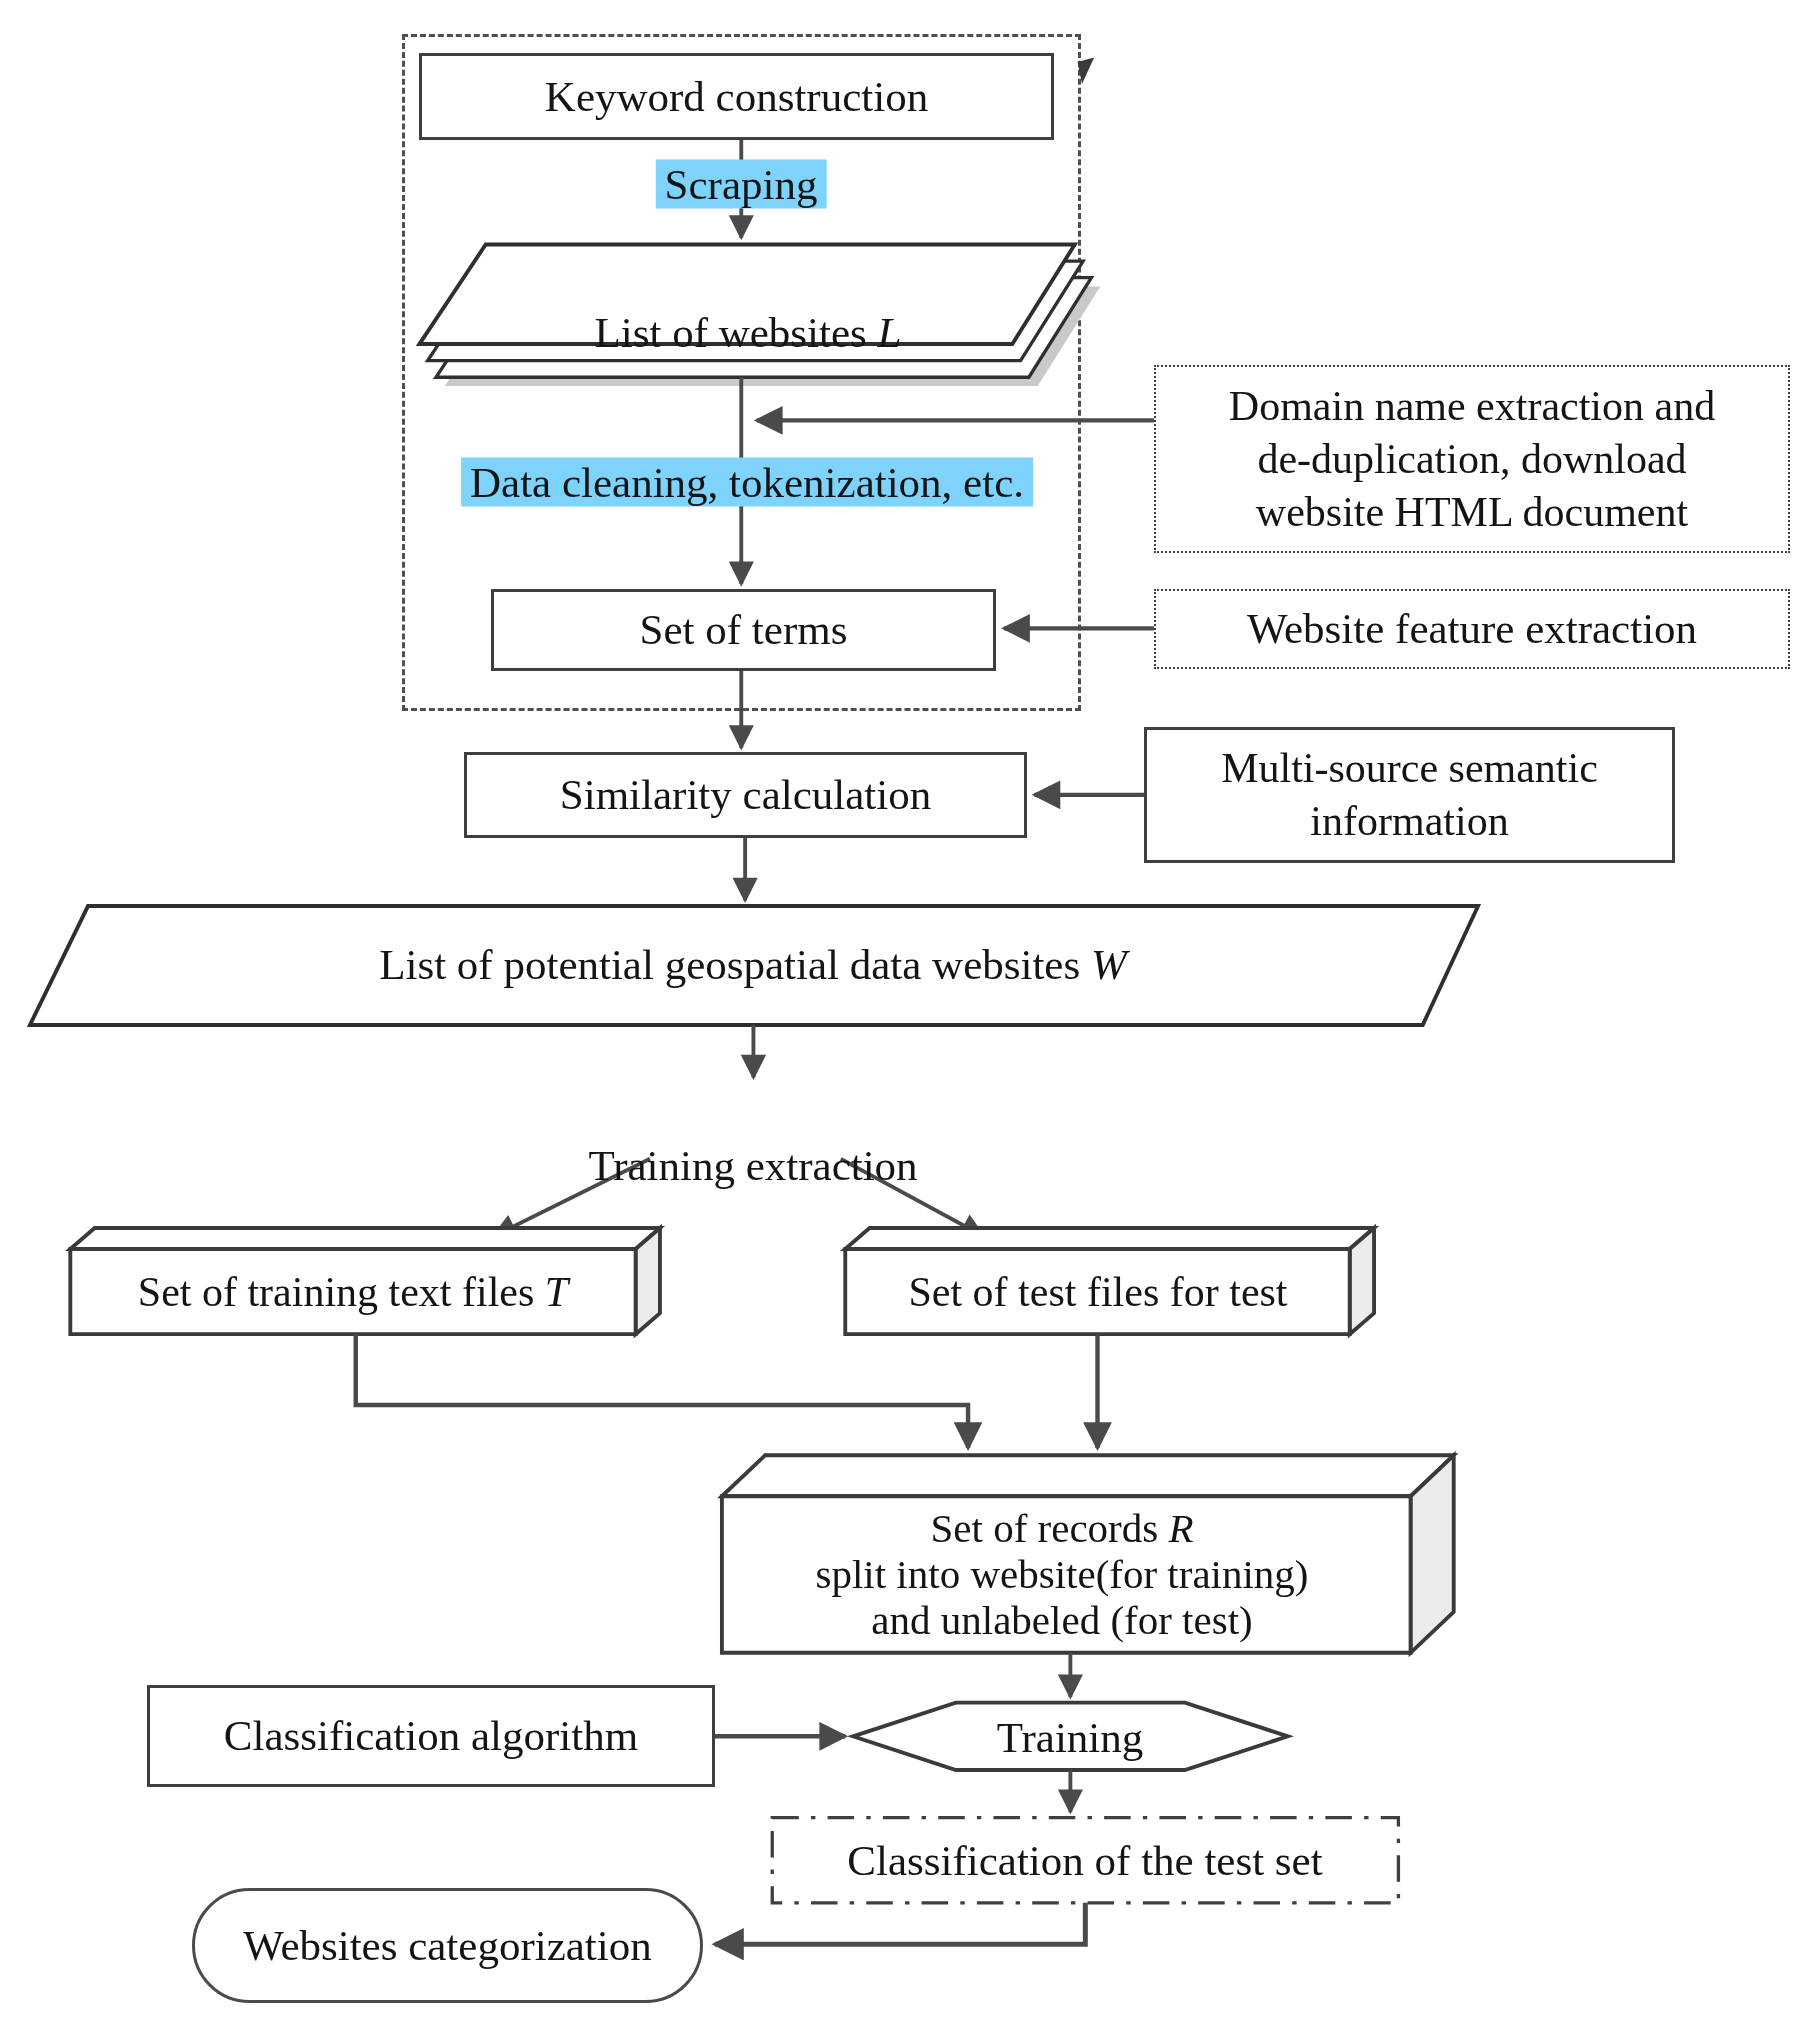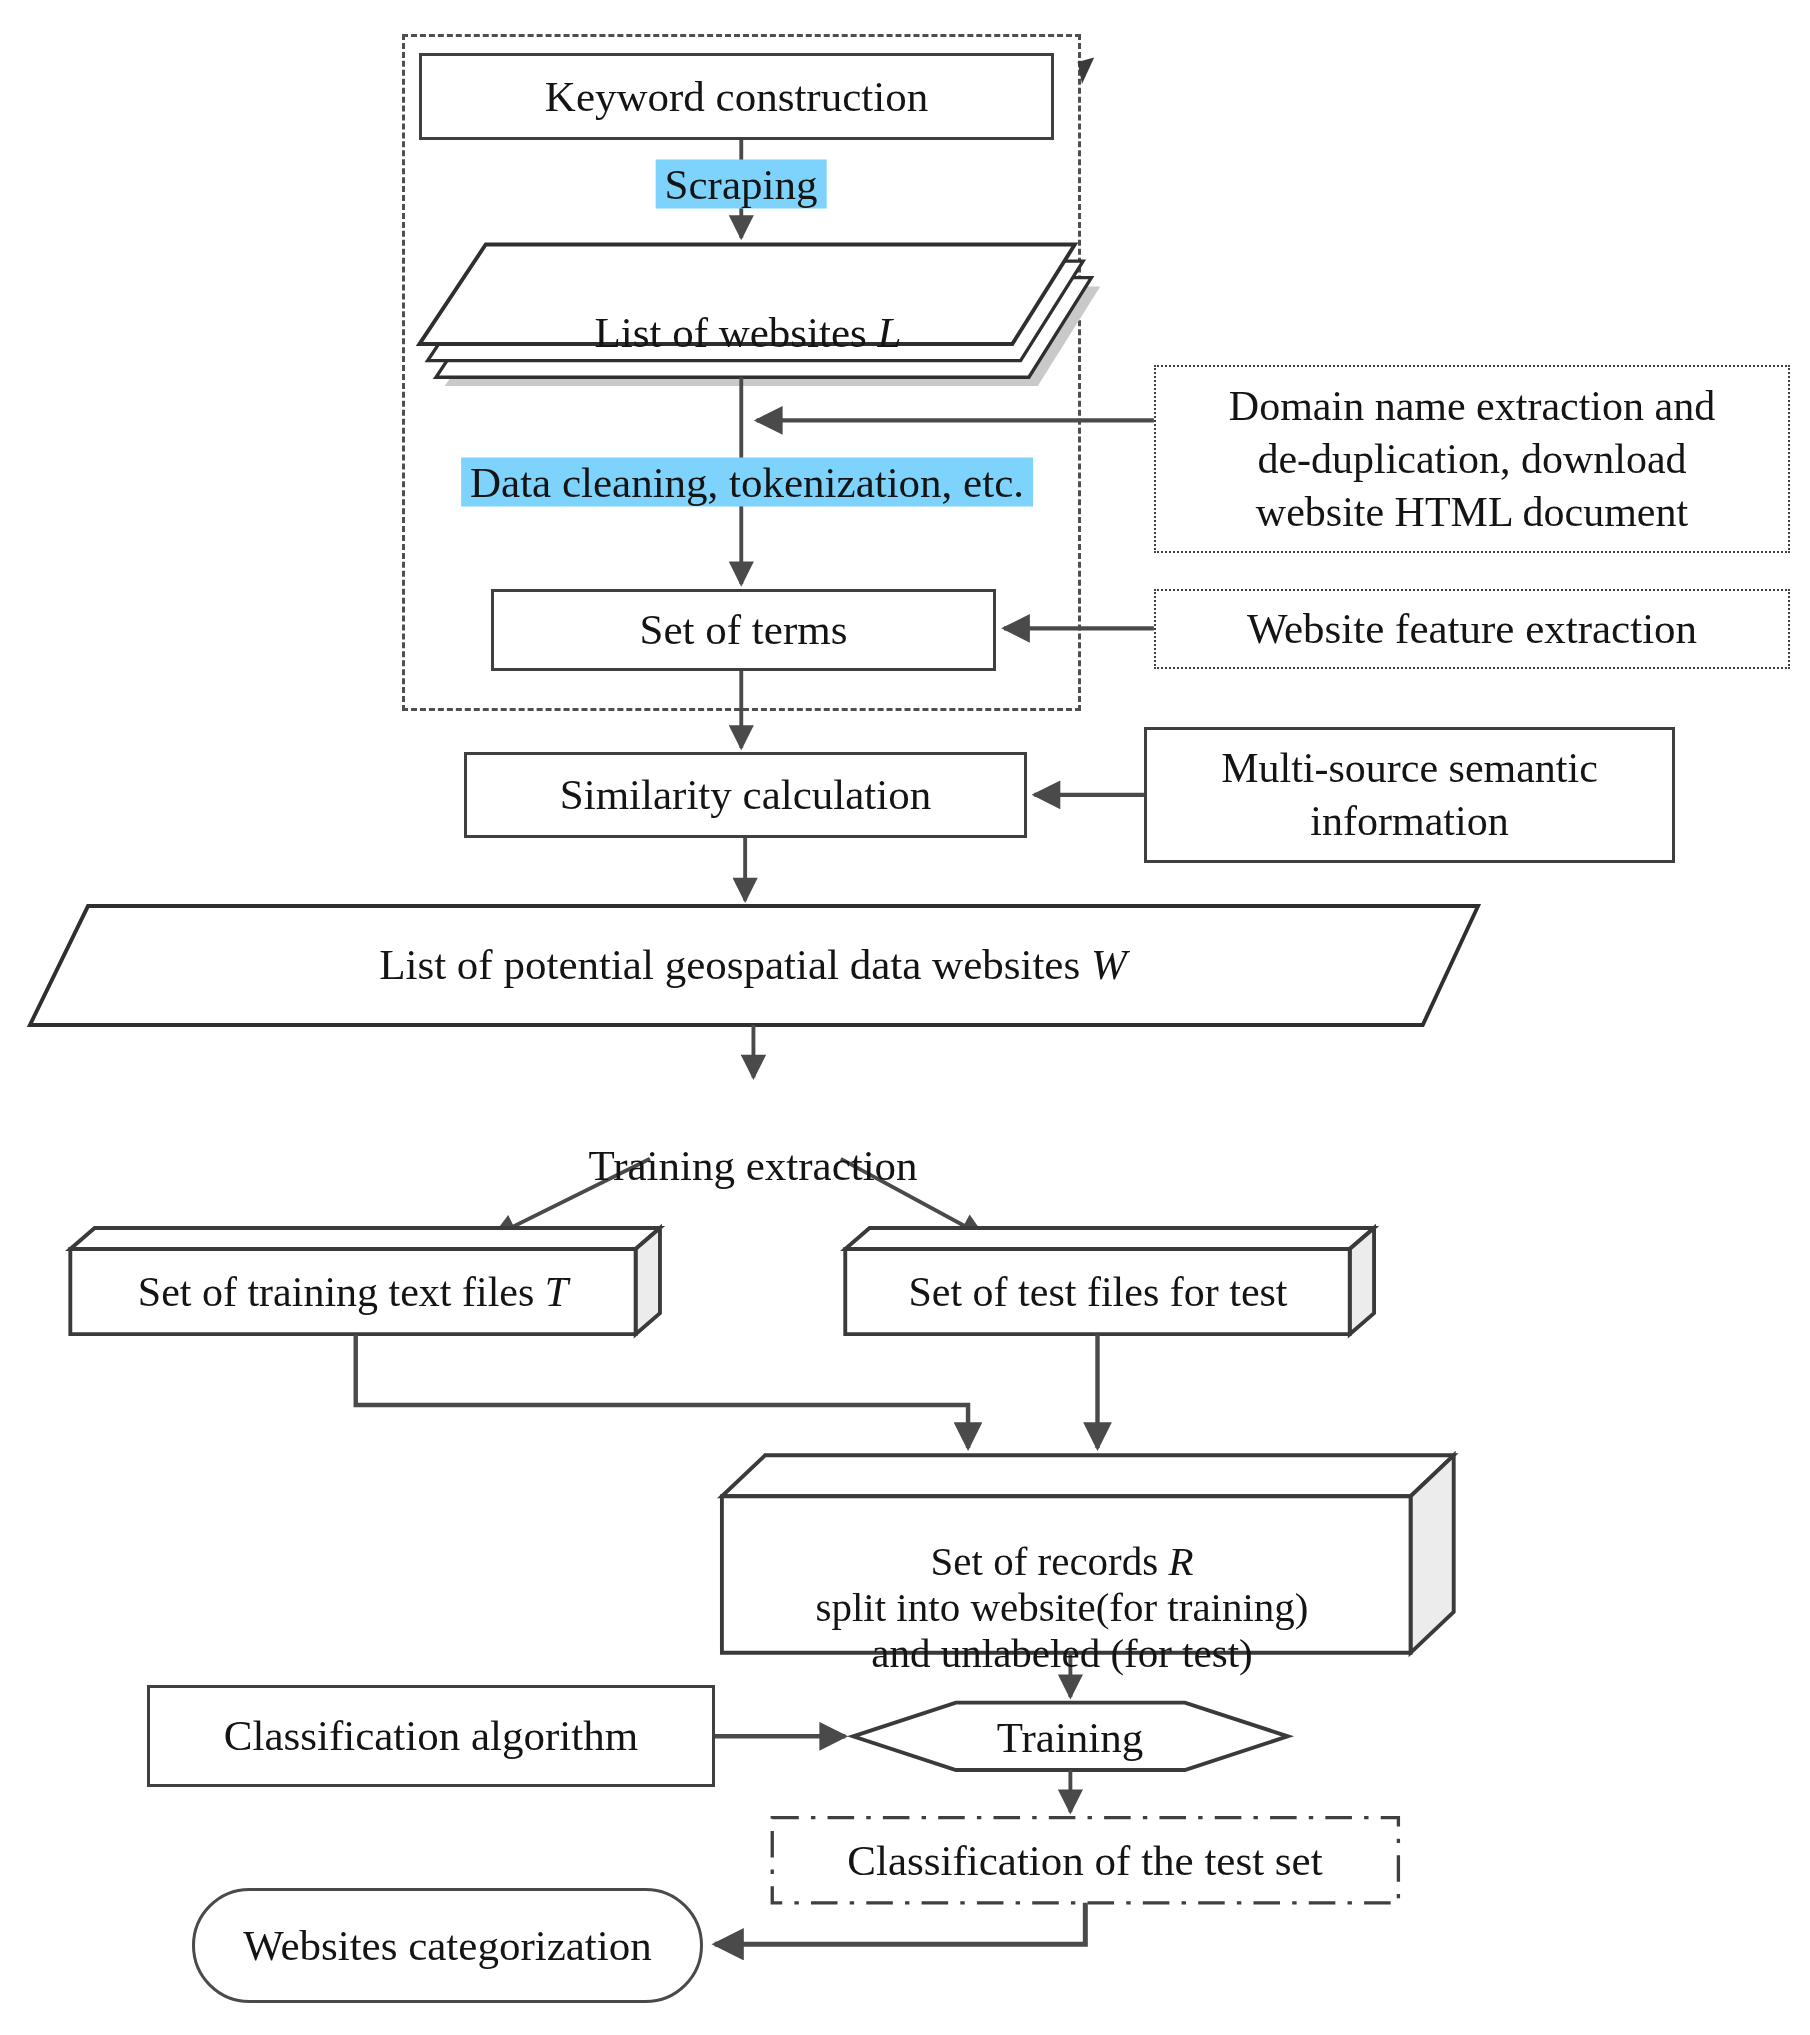--- a/index.html
+++ b/index.html
@@ -32,21 +32,21 @@
   .rounded{border:3.3px solid #4a4a4a;border-radius:58px;}
   .label{
     position:absolute;
     transform:translate(-50%,-50%);
     font-size:43px;
     white-space:nowrap;
     text-align:center;
     z-index:4;
   }
   .masked{background:#7dd3fc;padding:0 8.9px;}
-  .lines{display:flex;flex-direction:column;align-items:center;margin-top:33px;}
+  .lines{display:flex;flex-direction:column;align-items:center;}
   .ln{white-space:nowrap;}
   .mline{line-height:53px;font-size:42px;}
   .rline{line-height:46px;font-size:41px;}
   i{font-style:italic;}
 </style>
 </head>
 <body>
 
 <div class="canvas">
 

